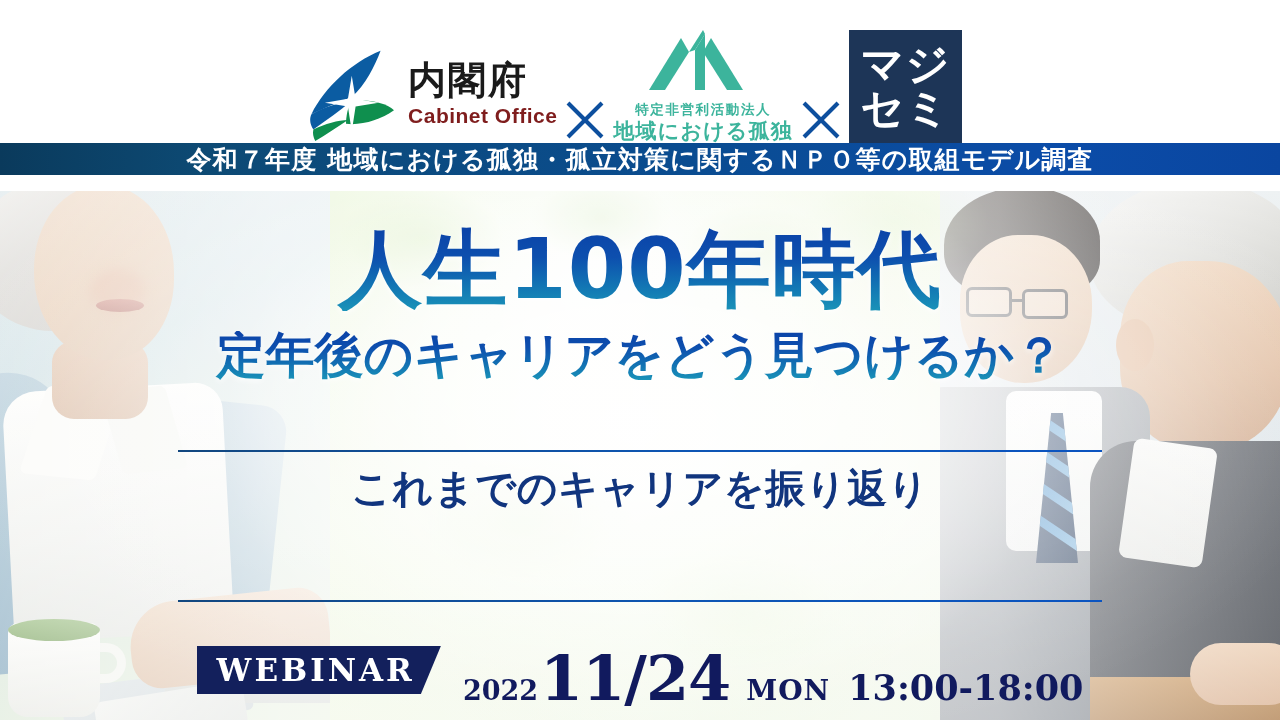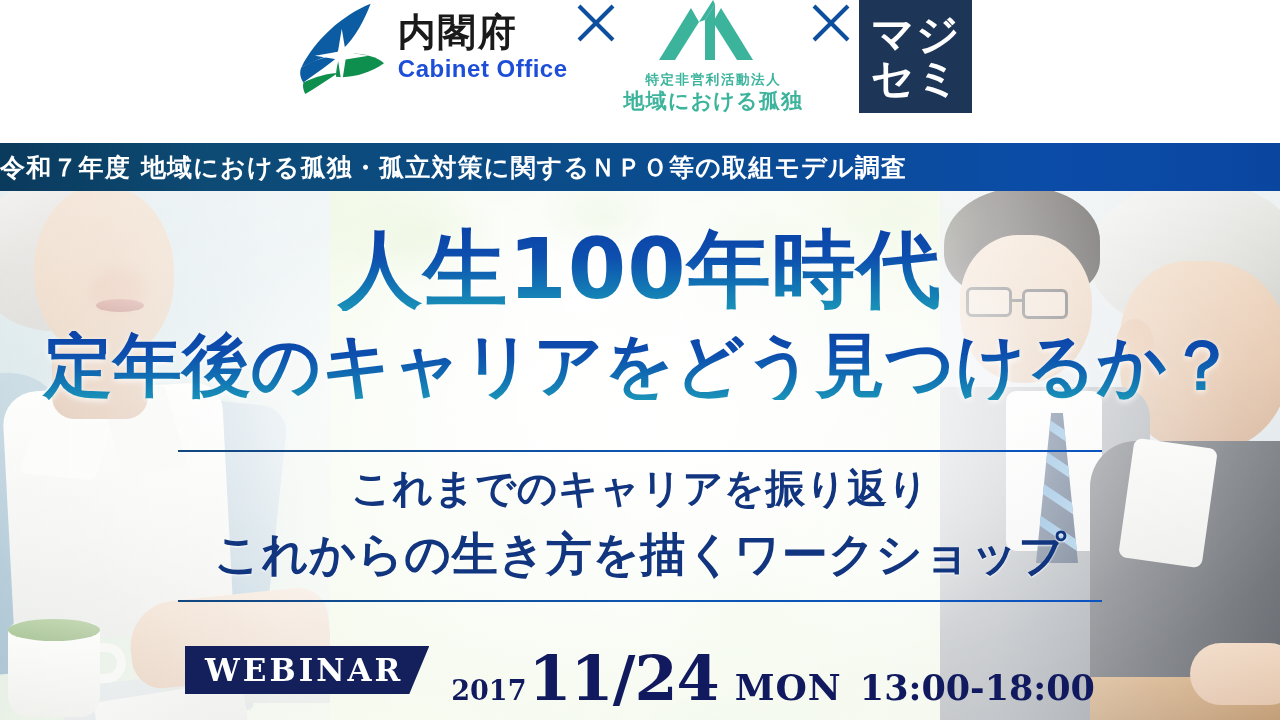--- a/index.html
+++ b/index.html
@@ -5,32 +5,32 @@
 <style>
   * { margin:0; padding:0; box-sizing:border-box; }
   html,body { width:1280px; height:720px; overflow:hidden; background:#fff; }
   body { font-family:"Liberation Sans", sans-serif; }
 
   .banner { position:relative; width:1280px; height:720px; overflow:hidden; background:#fff; }
 
   
   .logo-bar{
     position:absolute; left:0; top:0; width:1280px; height:143px;
-    background:#ffffff; display:flex; align-items:flex-start; justify-content:center;
+    background:#ffffff; display:flex; align-items:flex-end; justify-content:center;
     gap:0px; z-index:30;
   }
   .logo-slot{ display:flex; align-items:center; justify-content:center; }
 
   
   .cab-logo{ display:flex; align-items:center; gap:14px; margin-left:-20px; }
   .cab-mark{ width:96px; height:96px; position:relative; flex:none; }
   .cab-text{ display:flex; flex-direction:column; justify-content:center; }
   .cab-jp{ font-size:38px; font-weight:700; color:#1a1a1a; letter-spacing:2px; line-height:1.05;
            font-family:"DejaVu Sans","Liberation Sans",sans-serif; }
-  .cab-en{ font-size:24px; font-weight:700; color:#1d4ed8; letter-spacing:0.5px; line-height:1.2; margin-top:2px;}
+  .cab-en{ font-size:21px; font-weight:700; color:#7f1d1d; letter-spacing:0.5px; line-height:1.2; margin-top:2px;}
 
   
   .xsep{ width:56px; display:flex; align-items:center; justify-content:center; }
   .xsep svg{ display:block; }
 
   
   .npo-logo{ display:flex; flex-direction:column; align-items:center; justify-content:center; }
   .npo-mark{ width:120px; height:62px; }
   .npo-l1{ font-size:13.5px; font-weight:700; color:#3cb49c; letter-spacing:1.6px; margin-top:9px;
            font-family:"DejaVu Sans","Liberation Sans",sans-serif; }
@@ -38,23 +38,23 @@
            font-family:"DejaVu Sans","Liberation Sans",sans-serif; }
 
   
   .maji-logo{ width:113px; height:113px; background:#1d3557; display:flex; flex-direction:column;
               align-items:center; justify-content:center; color:#fff; }
   .maji-line{ font-size:43px; font-weight:700; letter-spacing:1px; line-height:1.02;
               font-family:"DejaVu Sans","Liberation Sans",sans-serif; }
 
   
   .survey-bar{
-    position:absolute; left:0; top:143px; width:1280px; height:48px; z-index:30;
+    position:absolute; left:0; top:143px; width:1280px; height:32px; z-index:30;
     background:linear-gradient(90deg,#0a3a5c 0%,#0d4a74 16%,#0a4c8f 52%,#0b4ca8 82%,#0a46a0 100%);
-    display:flex; align-items:center; 
+    display:flex; align-items:center; justify-content:center;
   }
   .survey-text{
     color:#ffffff; font-size:25px; font-weight:700; letter-spacing:1.2px;
     font-family:"DejaVu Serif","Liberation Serif",serif; white-space:nowrap;
   }
 
   
   .hero{ position:absolute; left:0; top:191px; width:1280px; height:529px; overflow:hidden; }
 
   .photo{ position:absolute; inset:0; }
@@ -186,21 +186,21 @@
   .hl1{
     position:absolute; left:0; top:36px; width:1280px; text-align:center;
     font-size:84px; font-weight:900; line-height:1; letter-spacing:1px; white-space:nowrap;
     font-family:"DejaVu Sans","Liberation Sans",sans-serif;
     background:linear-gradient(180deg,#0b43a8 0%,#0d4fae 36%,#1277b4 72%,#1a93b8 100%);
     -webkit-background-clip:text; background-clip:text; color:transparent;
     filter:drop-shadow(0 2px 3px rgba(255,255,255,0.85));
   }
   .hl2{
     position:absolute; left:0; top:140px; width:1280px; text-align:center;
-    font-size:69px; font-weight:900; line-height:1; letter-spacing:0px; white-space:nowrap;
+    font-size:49px; font-weight:900; line-height:1; letter-spacing:0px; white-space:nowrap;
     font-family:"DejaVu Sans","Liberation Sans",sans-serif;
     background:linear-gradient(180deg,#0b43a8 0%,#0d4fae 34%,#1273b3 70%,#1a93b8 100%);
     -webkit-background-clip:text; background-clip:text; color:transparent;
     filter:drop-shadow(0 2px 3px rgba(255,255,255,0.85));
   }
 
   .rule{ position:absolute; height:2px; left:178px; width:924px;
     background:linear-gradient(90deg,#12477f 0%,#0e56b4 55%,#0b54c0 100%); }
   .rule-top{ top:259px; }
   .rule-bot{ top:409px; }
@@ -224,21 +224,21 @@
     font-family:"DejaVu Serif","Liberation Serif",serif;
     font-size:31px; font-weight:700; letter-spacing:3px;
     clip-path:polygon(0 0, 100% 0, calc(100% - 20px) 100%, 0 100%);
     padding:0 26px 0 20px;
   }
 
   .date-line{ display:flex; align-items:baseline; color:#111a5e;
     font-family:"DejaVu Serif","Liberation Serif",serif; font-weight:700; white-space:nowrap; }
   .d-year{ font-size:27px; letter-spacing:0px; }
   .d-md{ font-size:62px; letter-spacing:-1px; margin-left:2px; }
-  .d-dow{ font-size:36px; margin-left:16px; letter-spacing:1px; }
+  .d-dow{ font-size:28px; margin-left:16px; letter-spacing:1px; }
   .d-time{ font-size:35px; margin-left:18px; letter-spacing:0px;margin-top:41px; }
 </style>
 </head>
 <body>
 
 <div class="banner">
 
   <div class="logo-bar">
 
     <div class="logo-slot">
@@ -356,28 +356,27 @@
 
     <div class="content">
       <div class="headline-wrap">
         <div class="hl1">人生100年時代</div>
         <div class="hl2">定年後のキャリアをどう見つけるか？</div>
       </div>
 
       <div class="rule rule-top"></div>
 
       <div class="sub1">これまでのキャリアを振り返り</div>
-      <div class="sub2">これからの生き方を描くワークショップ</div>
 
       <div class="rule rule-bot"></div>
 
       <div class="footer-row">
         <div class="webinar-badge">WEBINAR</div>
         <div class="date-line">
-          <span class="d-year">2017</span>
+          <span class="d-year">2022</span>
           <span class="d-md">11/24</span>
           <span class="d-dow">MON</span>
           <span class="d-time">13:00-18:00</span>
         </div>
       </div>
     </div>
 
   </div>
 </div>
 

